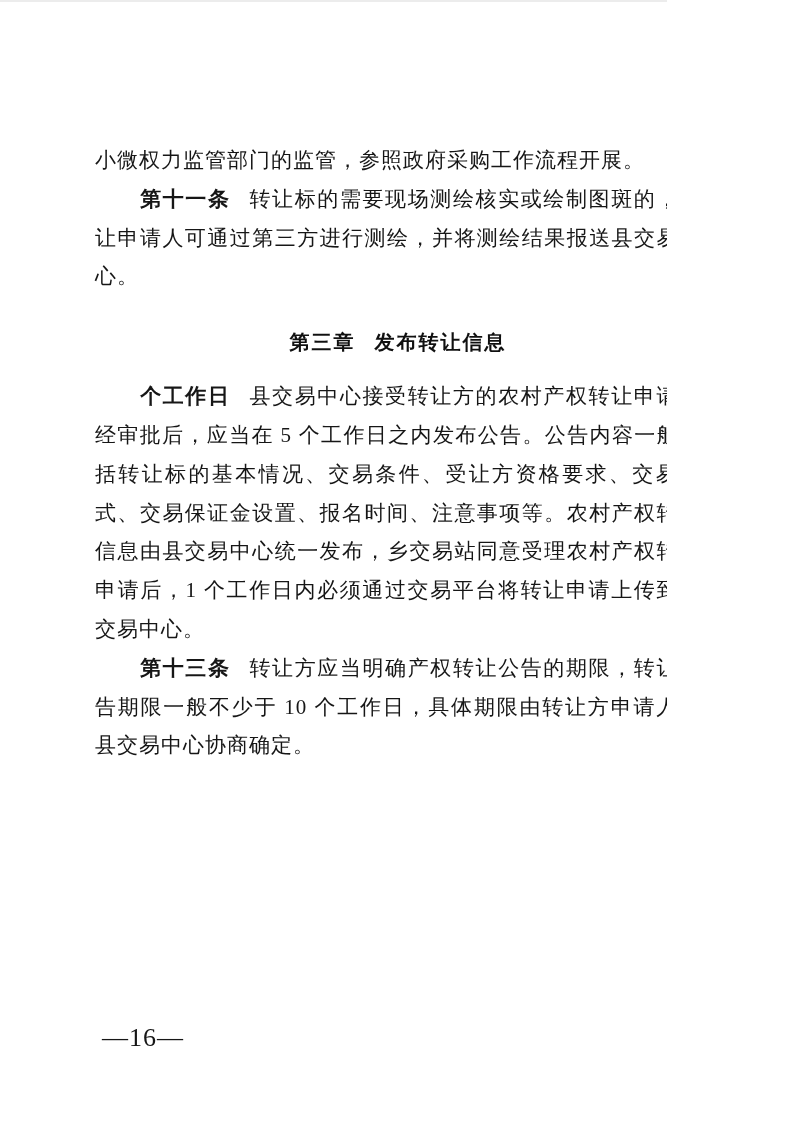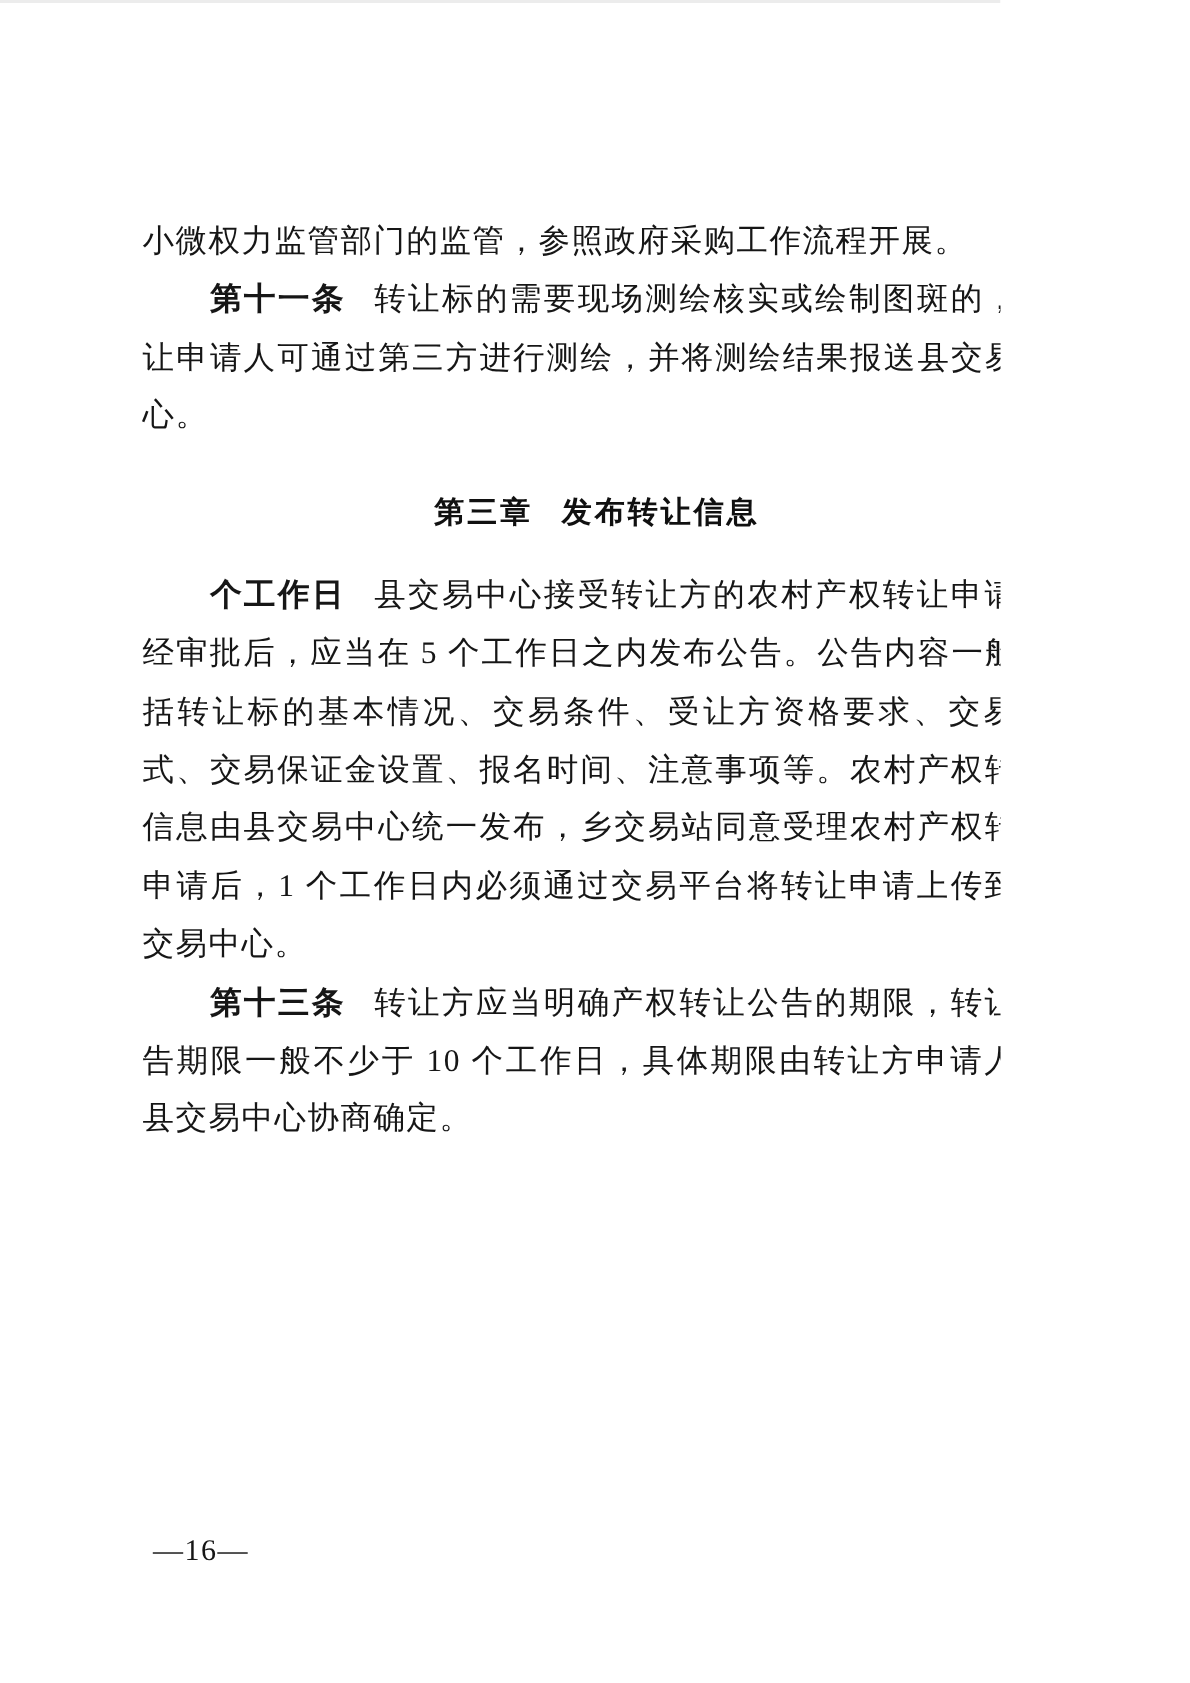--- a/index.html
+++ b/index.html
@@ -60,21 +60,21 @@
     letter-spacing: 2px;
     color: #101010;
   }
   .chapter-num {
     margin-right: 0.95em;
   }
   .page-footer {
     position: absolute;
     left: 102px;
     top: 1023px;
-    font-size: 20px;
+    font-size: 26px;
     letter-spacing: 1px;
     font-family: "Liberation Serif", "DejaVu Serif", serif;
     color: #161616;
   }
 </style>
 </head>
 <body>
 
 <div class="page">
   <div class="scan-edge"></div>

